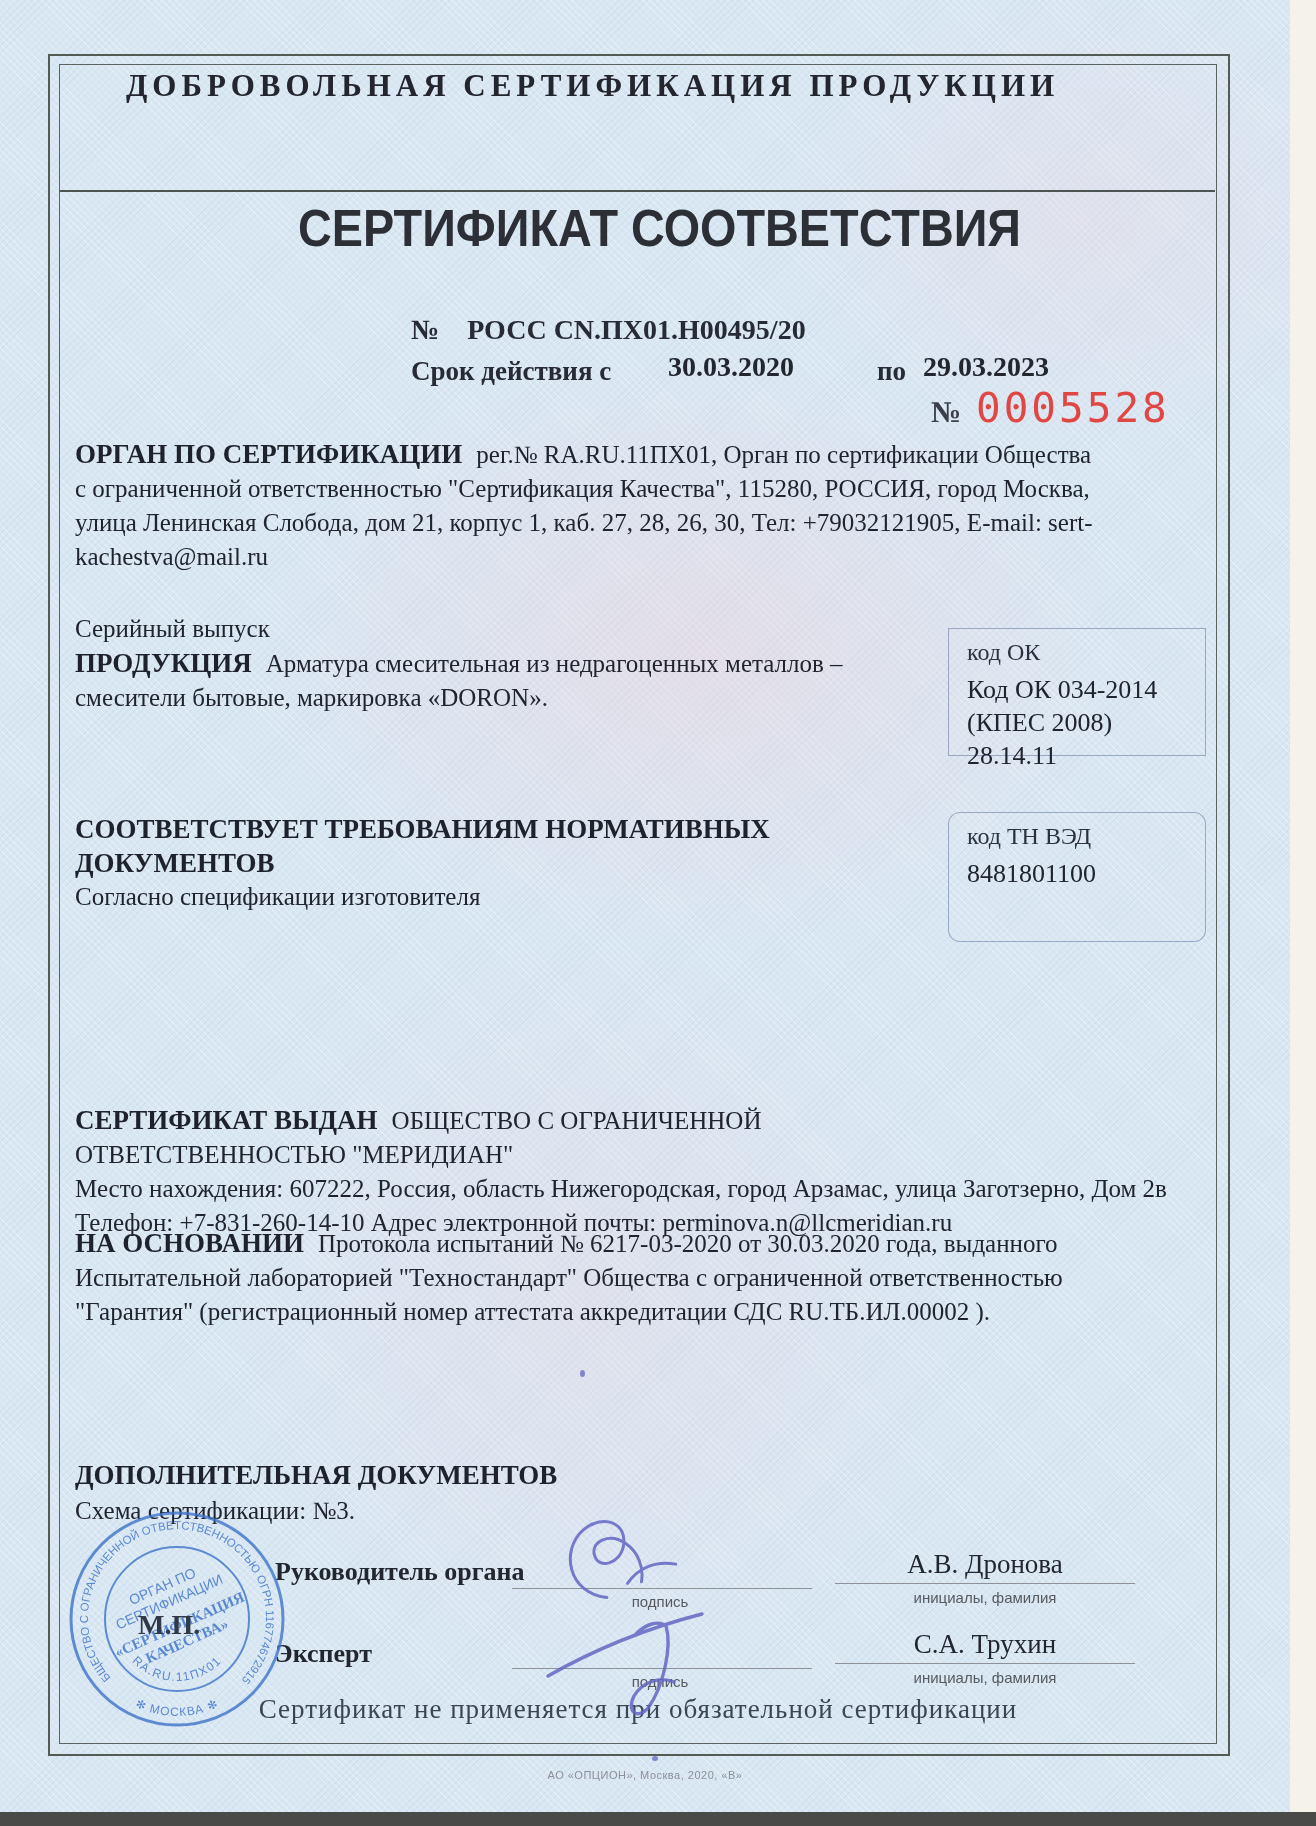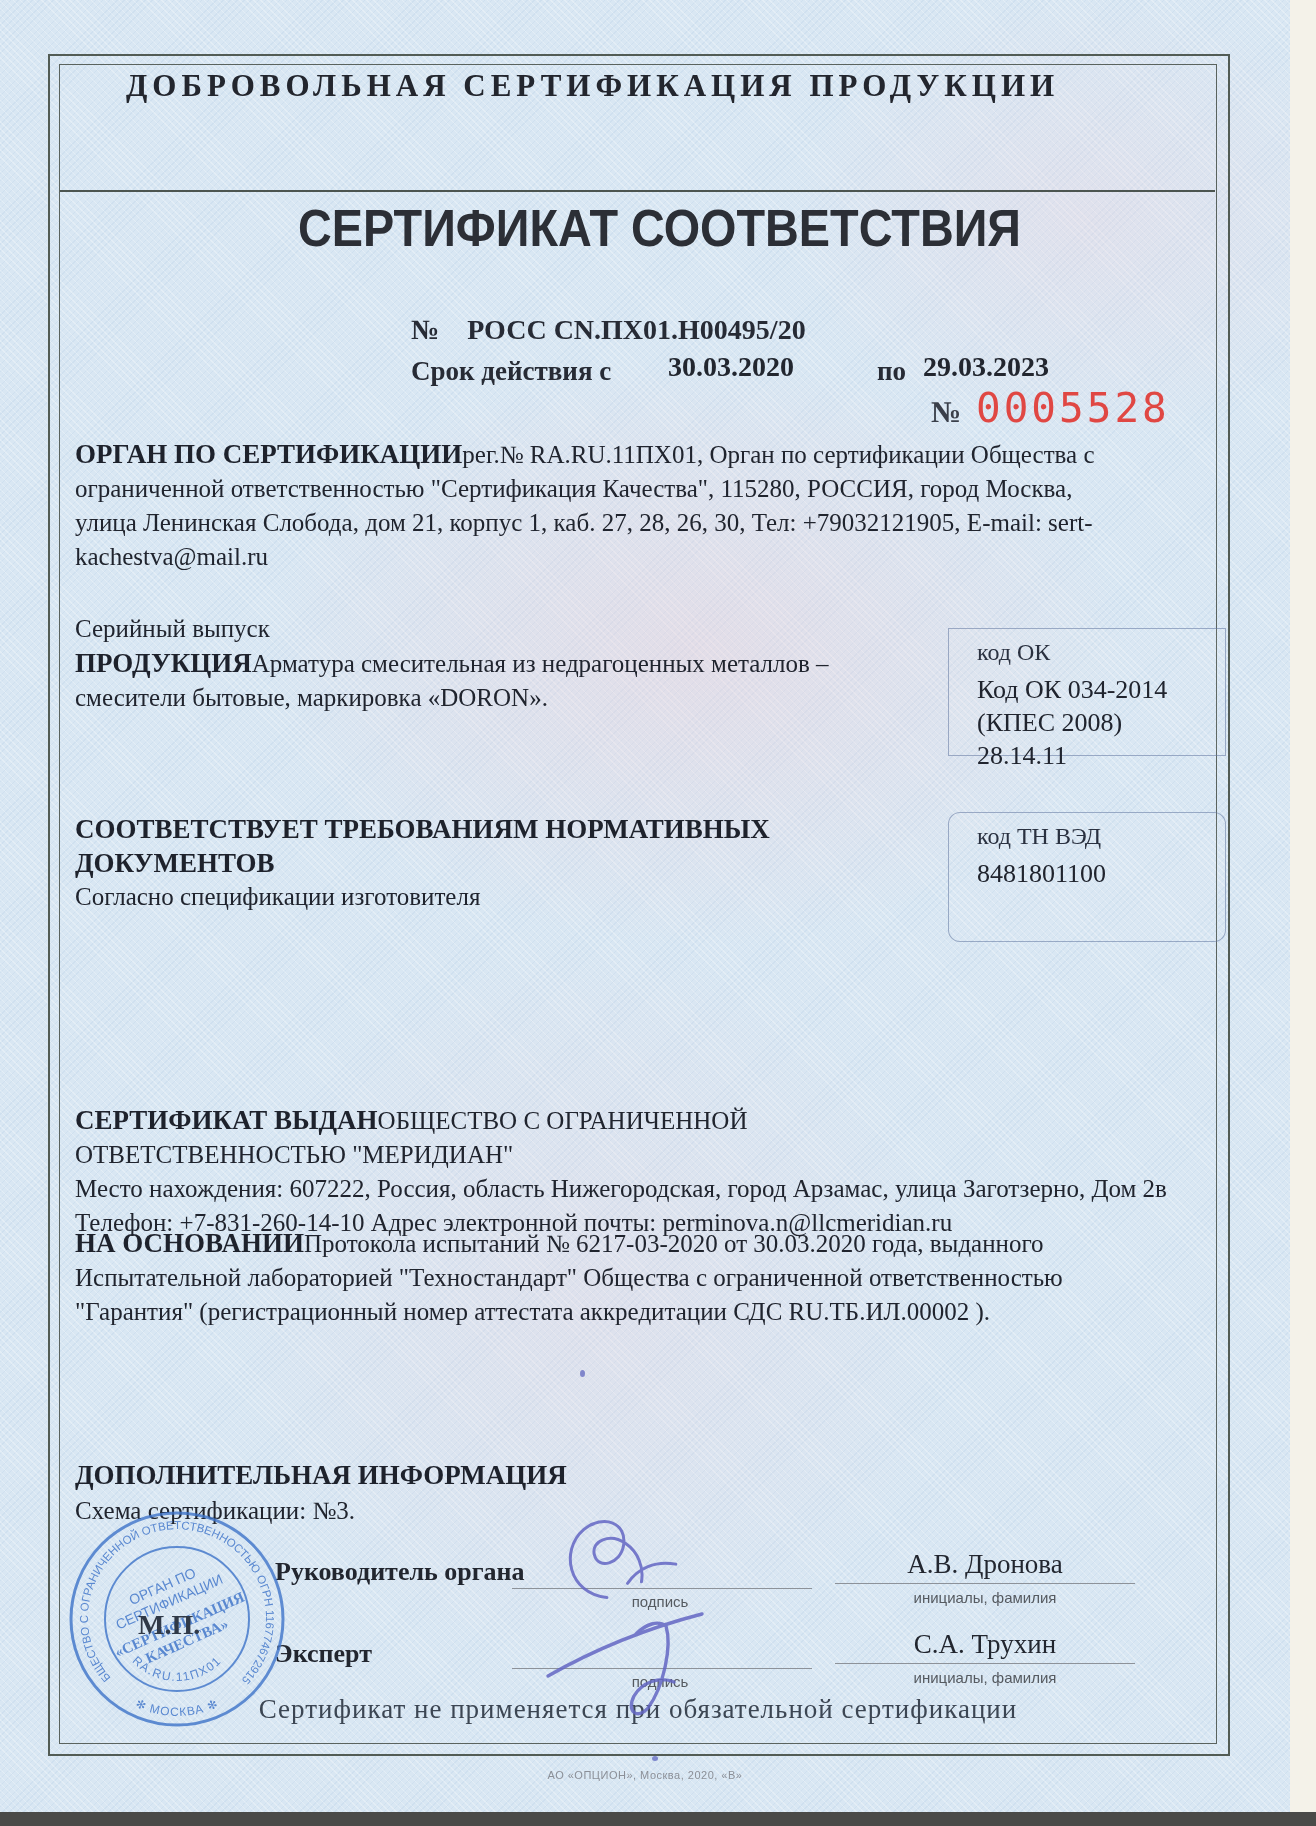--- a/index.html
+++ b/index.html
@@ -41,24 +41,24 @@
   .validity-from{left:668px;top:350px;font:bold 28px/34px "Liberation Serif", serif;color:#22262f;white-space:nowrap;}
   .validity-to-label{left:877px;top:354px;font:bold 27px/34px "Liberation Serif", serif;color:#272b35;}
   .validity-to{left:923px;top:350px;font:bold 28px/34px "Liberation Serif", serif;color:#22262f;white-space:nowrap;}
   .blank-no-sign{left:931px;top:394px;font:bold 30px/36px "Liberation Serif", serif;color:#3a3f4a;}
   .blank-no-digits{
     left:976px;top:386px;
     font:400 41px/44px "DejaVu Sans Mono", monospace;
     letter-spacing:3px;color:#e04743;white-space:nowrap;
   }
   .para{font:25px/34px "Liberation Serif", serif;color:#20242e;}
-  .para .lbl{font-size:27px;font-weight:bold;margin-right:0;color:#1e222c;}
+  .para .lbl{font-size:27px;font-weight:bold;margin-right:14px;color:#1e222c;}
   .codebox{
     border:1px solid rgba(96,116,158,.55);
-    padding:8px 28px;color:#20242e;background:rgba(255,255,255,.04);
+    padding:8px 18px;color:#20242e;background:rgba(255,255,255,.04);
   }
   .codebox .cap{font:24px/30px "Liberation Serif", serif;color:#2a3140;margin-bottom:6px;}
   .codebox .val{font:26px/33px "Liberation Serif", serif;color:#20242e;}
   .sig-role{font:bold 26px/32px "Liberation Serif", serif;color:#22262f;white-space:nowrap;}
   .sig-line{height:0;border-top:1.5px solid #8d9299;}
   .sig-caption{font:15px/18px "Liberation Sans", sans-serif;color:#555a60;text-align:center;}
   .sig-name{font:27px/32px "Liberation Serif", serif;color:#22262f;text-align:center;white-space:nowrap;}
   .mp{left:138px;top:1608px;font:bold 28px/34px "Liberation Serif", serif;color:#303947;z-index:6;}
   .footnote{
     left:60px;top:1692px;width:1156px;text-align:center;
@@ -132,21 +132,21 @@
     </div>
     <div style="width:1110px;">Место нахождения: 607222, Россия, область Нижегородская, город Арзамас, улица Заготзерно, Дом 2в</div>
     <div style="width:1110px;">Телефон: +7-831-260-14-10 Адрес электронной почты: perminova.n@llcmeridian.ru</div>
   </div>
 
   <div class="abs para" style="left:75px;top:1226px;width:1030px;">
     <span class="lbl">НА ОСНОВАНИИ</span><span>Протокола испытаний № 6217-03-2020 от 30.03.2020 года, выданного Испытательной лабораторией "Техностандарт" Общества с ограниченной ответственностью "Гарантия" (регистрационный номер аттестата аккредитации СДС RU.ТБ.ИЛ.00002 ).</span>
   </div>
 
   <div class="abs para" style="left:75px;top:1458px;width:900px;">
-    <div class="lbl" style="margin-right:0;">ДОПОЛНИТЕЛЬНАЯ ИНФОРМАЦИЯ</div>
+    <div class="lbl" style="margin-right:0;">ДОПОЛНИТЕЛЬНАЯ ДОКУМЕНТОВ</div>
     <div style="margin-top:2px;">Схема сертификации: №3.</div>
   </div>
 
   <svg class="abs stamp" width="238" height="238" viewBox="0 0 238 238">
     <g fill="none" stroke="#3e74c9" opacity="0.8">
       <circle cx="119" cy="119" r="106" stroke-width="3"></circle>
       <circle cx="119" cy="119" r="72" stroke-width="2"></circle>
     </g>
     <defs>
       <path id="ringTop" d="M 55,180 A 89,89 0 1 1 183,180"></path>

